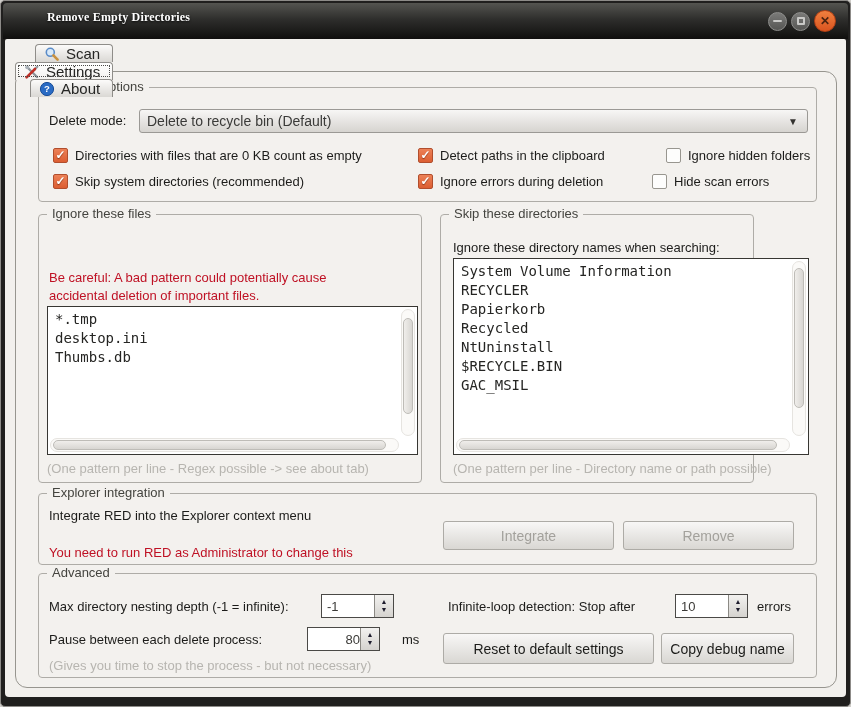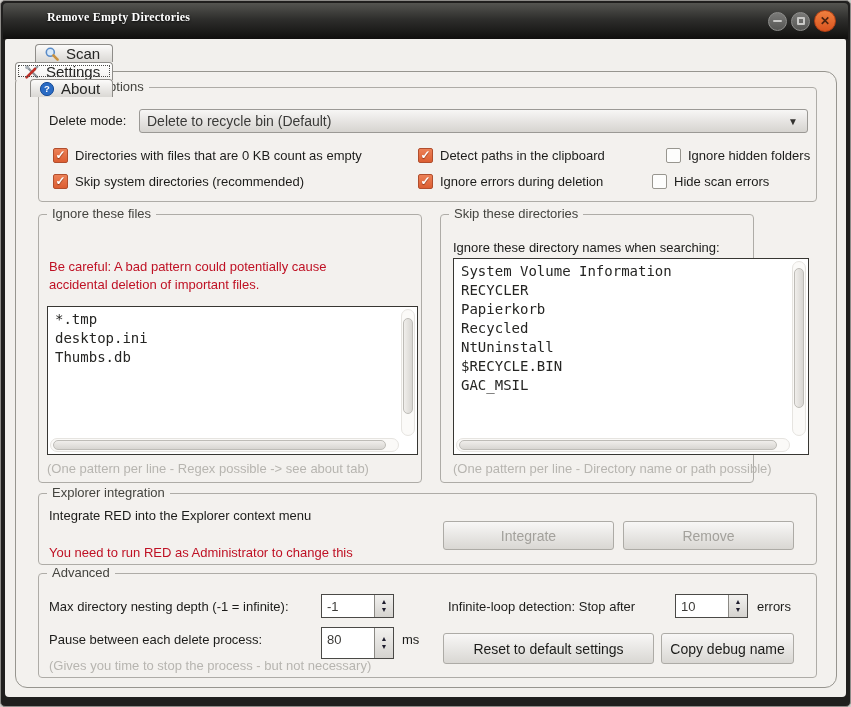--- a/index.html
+++ b/index.html
@@ -187,21 +187,21 @@
         </div>
         <div class="cb" style="left:613px;top:85px;">
           <span class="cb-box"></span>
           <span class="cb-label">Hide scan errors</span>
         </div>
       </div>
 
       <div class="group" style="left:22px;top:142px;width:384px;height:269px;">
         <span class="legend">Ignore these files</span>
 
-        <div class="warn" style="left:10px;top:43px;width:292px;">Be careful: A bad pattern could potentially cause accidental deletion of important files.</div>
+        <div class="warn" style="left:10px;top:54px;width:292px;">Be careful: A bad pattern could potentially cause accidental deletion of important files.</div>
 
         <div class="tbox" style="left:8px;top:91px;width:371px;height:149px;">
           <div class="text">*.tmp
 desktop.ini
 Thumbs.db</div>
           <div class="vscroll">
             <div class="vthumb" style="top:8px;height:96px;"></div>
           </div>
           <div class="hscroll">
             <div class="hthumb" style="left:2px;right:12px;"></div>
@@ -261,21 +261,21 @@
         <div class="spin" style="left:636px;top:20px;width:73px;height:24px;">
           <span class="spin-val">10</span>
           <span class="spin-btns">
             <span>▲</span>
             <span>▼</span>
           </span>
         </div>
         <span class="lbl" style="left:718px;top:25px;">errors</span>
 
         <span class="lbl" style="left:10px;top:58px;">Pause between each delete process:</span>
-        <div class="spin" style="left:282px;top:53px;width:73px;height:32px;">
+        <div class="spin" style="left:268px;top:53px;width:73px;height:24px;text-align:right;">
           <span class="spin-val">80</span>
           <span class="spin-btns">
             <span>▲</span>
             <span>▼</span>
           </span>
         </div>
         <span class="lbl" style="left:363px;top:58px;">ms</span>
 
         <span class="hint" style="left:10px;top:84px;">(Gives you time to stop the process - but not necessary)</span>
 

